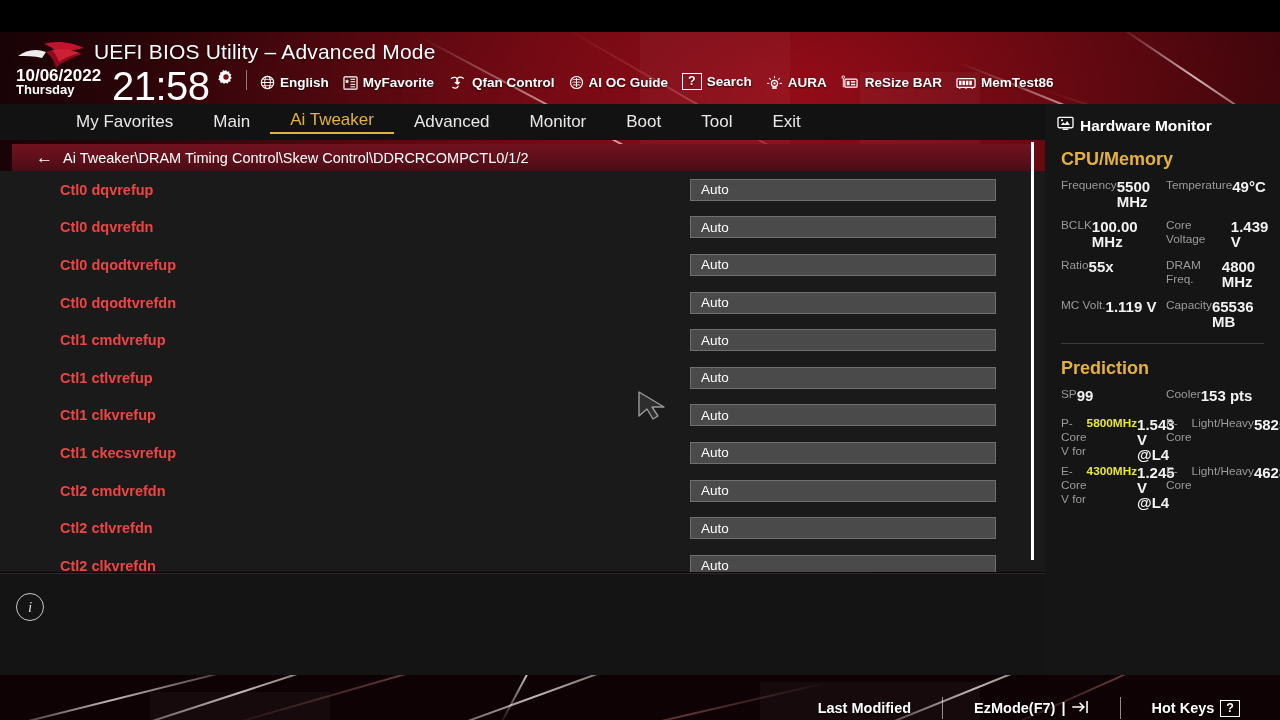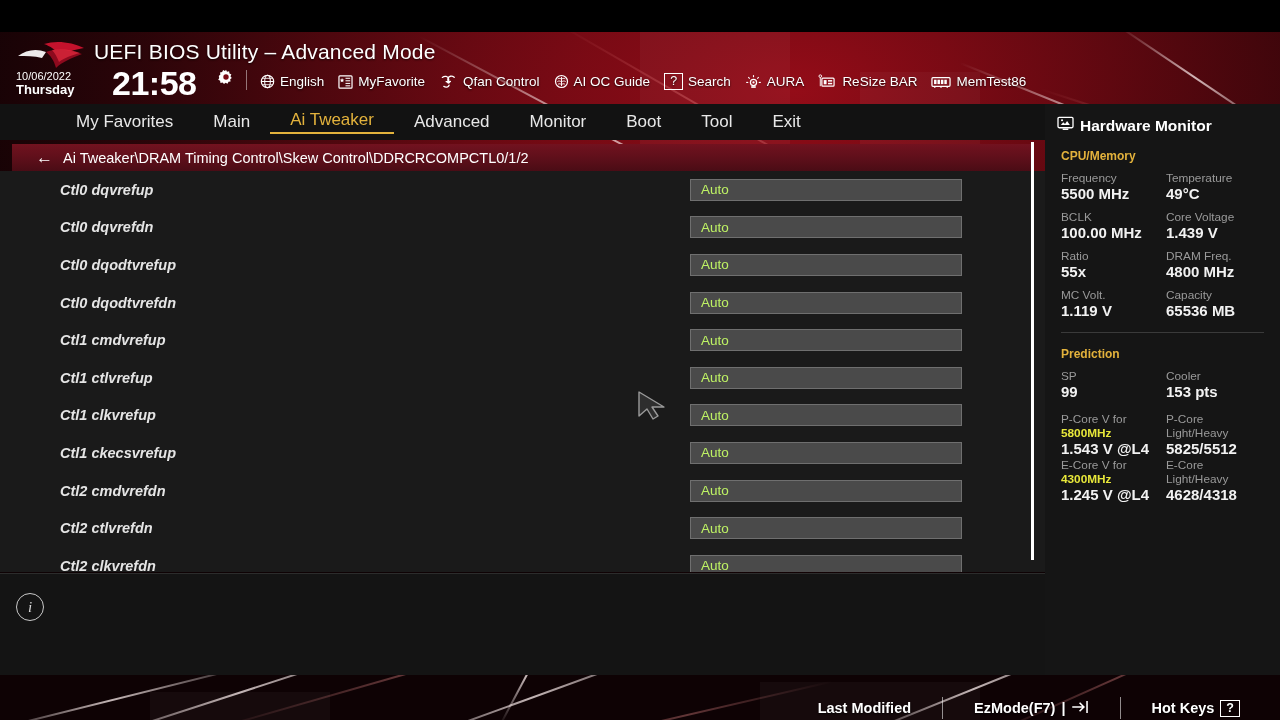--- a/index.html
+++ b/index.html
@@ -35,35 +35,35 @@
 
   
   #topbar { position: absolute; left: 0; top: 0; width: 1280px; height: 72px; }
   #rog-logo { position: absolute; left: 16px; top: 6px; width: 70px; height: 34px; }
   #app-title {
     position: absolute; left: 94px; top: 8px;
     font-size: 21px; color: #fff; letter-spacing: .2px;
     text-shadow: 0 1px 2px rgba(0,0,0,.7);
   }
   #datecol { position: absolute; left: 16px; top: 38px; line-height: 12px; }
-  #datecol .d { font-size: 11px; color: #fff; font-weight: 400; display:block; }
+  #datecol .d { font-size: 17px; color: #fff; font-weight: 700; display:block; }
   #datecol .w { font-size: 13px; color: #fff; font-weight: 600; display:block; margin-top:2px;}
   #clock {
     position: absolute; left: 112px; top: 32px;
-    font-size: 34px; color: #fff; font-weight: 700; letter-spacing: -.5px;
+    font-size: 40px; color: #fff; font-weight: 400; letter-spacing: -.5px;
   }
   #gear-btn {
     position: absolute; left: 218px; top: 37px;
     width: 16px; height: 16px; color: #fff;
   }
   #tb-sep { position: absolute; left: 246px; top: 38px; width: 1px; height: 20px; background: rgba(255,255,255,.45); }
   #tb-items {
     position: absolute; left: 260px; top: 41px;
-    display: flex; align-items: center; gap: 14px;
-    font-size: 13.5px; font-weight: 400; color: #fff;
+    display: flex; align-items: flex-end; gap: 14px;
+    font-size: 13.5px; font-weight: 700; color: #fff;
     text-shadow: 0 1px 2px rgba(0,0,0,.8);
   }
   .tb-item { display: flex; align-items: center; gap: 5px; white-space: nowrap; cursor: pointer; }
   .tb-item svg { display: block; }
 
   
   #menubar {
     position: absolute; left: 0; top: 72px; width: 1045px; height: 36px;
     background: #121212;
     display: flex; align-items: center; padding-left: 56px; gap: 0;
@@ -88,29 +88,28 @@
   
   #mainpanel {
     position: absolute; left: 0; top: 139px; width: 1045px; height: 401px;
     background: #1a1a1a; overflow: hidden;
   }
   #rows { position: absolute; left: 0; top: 0; width: 1045px; }
   .row {
     position: relative; height: 37.6px; display: flex; align-items: center;
   }
   .row-label {
-    position: absolute; left: 60px; font-size: 14.5px; color: #e5e5e5; font-weight: 600;
+    position: absolute; left: 60px; font-size: 14.5px; color: #ef4444; font-weight: 600;
     white-space: nowrap;
-    font-style: italic;
   }
   .row-value {
-    position: absolute; left: 690px; width: 272px; height: 22px;
+    position: absolute; left: 690px; width: 306px; height: 22px;
     background: #4a4a4a; border: 1px solid #6f6f6f;
     display: flex; align-items: center; padding-left: 10px;
-    font-size: 13.5px; color: #bef264; cursor: pointer;
+    font-size: 13.5px; color: #ffffff; cursor: pointer;
   }
   #scroll-track {
     position: absolute; left: 1031px; top: 110px; width: 3px; height: 418px;
     background: rgba(255,255,255,0.12);
   }
   #scroll-thumb {
     position: absolute; left: 1031px; top: 110px; width: 3px; height: 418px;
     background: #ffffff; cursor: pointer;
   }
 
@@ -134,34 +133,34 @@
   
   #hwmon {
     position: absolute; left: 1045px; top: 72px; width: 235px; height: 571px;
     background: #151515; padding: 8px 0 0 0;
   }
   #hw-title {
     display: flex; align-items: center; gap: 6px;
     padding: 4px 0 0 12px; color: #fff; font-size: 15.5px; font-weight: 600;
   }
   .hw-section {
-    color: #e3b23c; font-size: 12px; font-weight: 700;
+    color: #e3b23c; font-size: 18px; font-weight: 700;
     padding: 14px 0 0 16px;
   }
   .hw-grid {
     display: grid; grid-template-columns: 105px 1fr;
     padding: 8px 0 0 16px; row-gap: 9px;
   }
   .hw-k { font-size: 11.8px; color: #9a9a9a; line-height: 14px; }
   .hw-v { font-size: 15px; color: #f2f2f2; font-weight: 700; line-height: 15px; margin-top:1px; }
   .hw-hl { color: #e8e83a; font-weight: 700; }
   .hw-rule {
     height: 1px; background: #3a3a3a; margin: 14px 16px 0 16px;
   }
-  .hw-pair { display: flex; flex-direction: column; }
+  .hw-pair { display: flex; flex-direction: row; }
 
   
   #bottombar {
     position: absolute; left: 0; top: 643px; width: 1280px; height: 77px;
   }
   #bb-items {
     position: absolute; right: 18px; top: 22px;
     display: flex; align-items: center; gap: 9px;
     color: #fff; font-size: 14.5px; font-weight: 700;
     text-shadow: 0 1px 2px rgba(0,0,0,.85);

